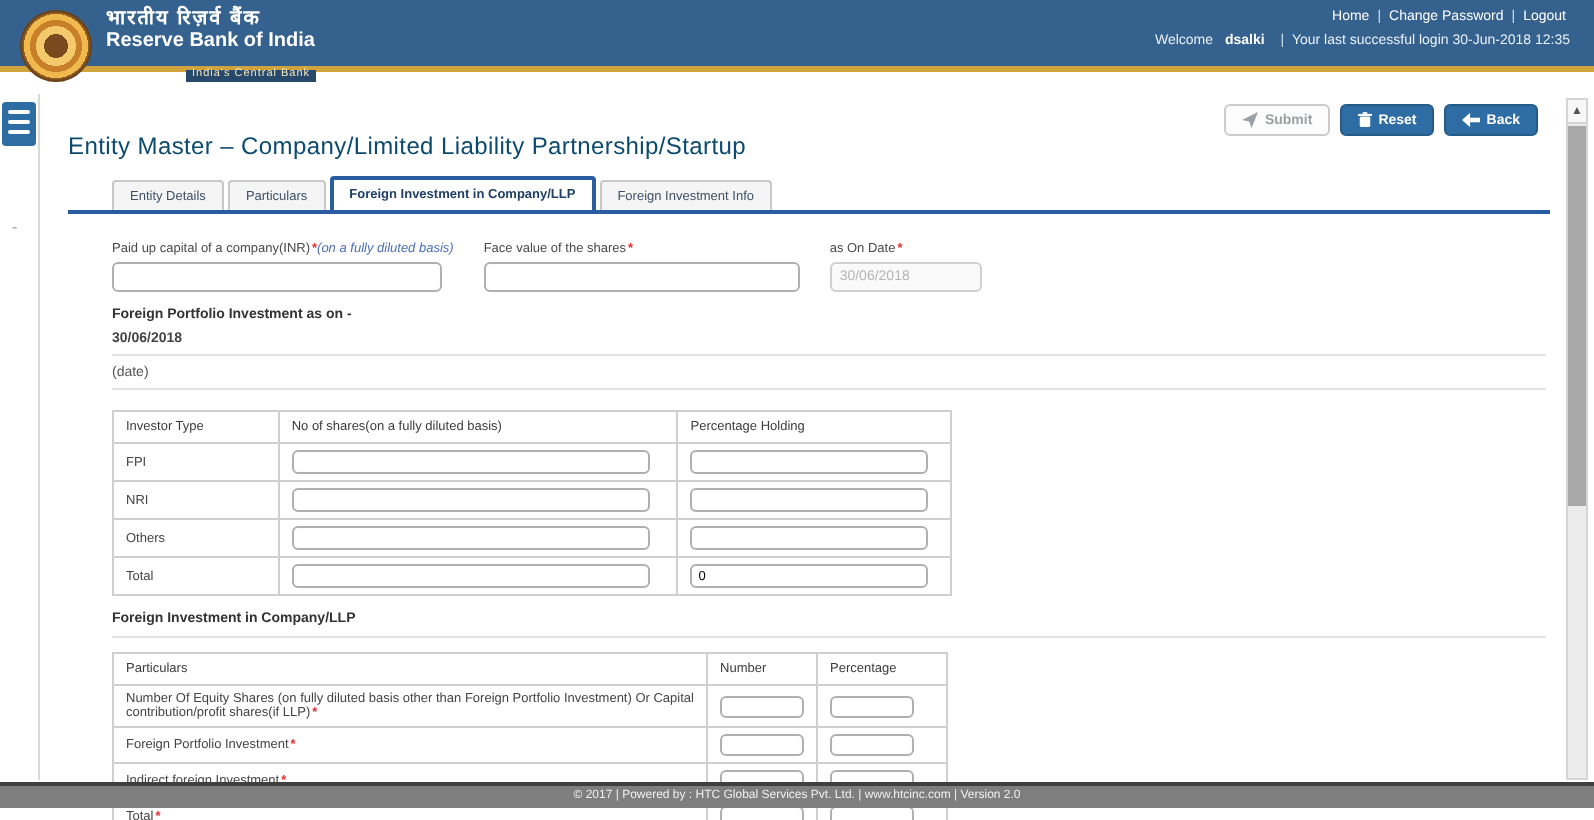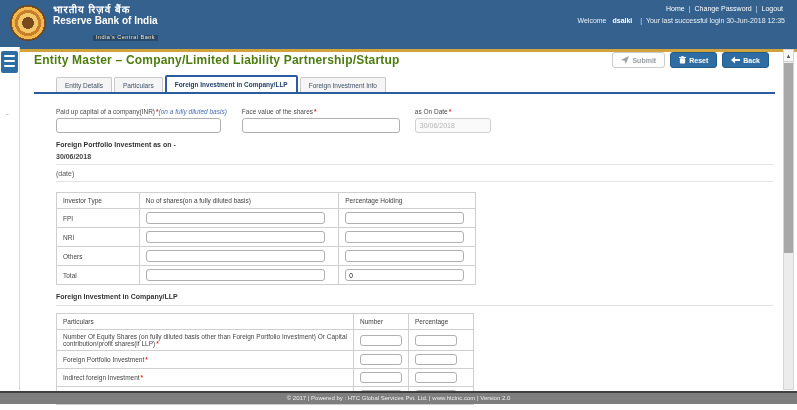--- a/index.html
+++ b/index.html
@@ -1,21 +1,21 @@
 <!DOCTYPE html>
 <html><head>
 <meta charset="utf-8">
 <style>
   * { margin:0; padding:0; box-sizing:border-box; }
   html,body { width:797px; height:410px; overflow:hidden; background:#fff;
     font-family:"Liberation Sans", sans-serif; }
   .app { position:relative; width:797px; height:410px; background:#fff; }
 
   
-  .topbar { position:relative; height:52px; background:#34618e;
+  .topbar { position:relative; height:36px; background:#34618e;
     border-bottom:3px solid #d1a33c; color:#fff; }
   .logo-wrap { position:absolute; left:10px; top:3px; display:flex; gap:7px; align-items:center; }
   .seal { width:36px; height:36px; border-radius:50%;
     background:radial-gradient(circle at 50% 50%, #7a4a1f 0 6px, #f3c96b 6px 10px, #c87f2a 10px 13px, #f0b84d 13px 16px, #8a5a23 16px 18px);
     border:1px solid #6b4218; }
   .bank-names { line-height:1.05; padding-top:2px; }
   .bank-hindi { font-size:10px; font-weight:bold; letter-spacing:1px; }
   .bank-eng { font-size:10px; font-weight:bold; }
   .bank-tag { font-size:5.5px; color:#f5e6bf; text-align:right; letter-spacing:.5px;
     background:#27496b; display:inline-block; padding:0 3px; margin-left:40px; }
@@ -28,21 +28,21 @@
 
   
   .main { position:absolute; top:47px; left:0; right:0; bottom:20px; display:flex; }
   .sidebar { width:20px; border-right:1px solid #d8d8d8; position:relative; background:#fff; }
   .hamburger { position:absolute; left:1px; top:4px; width:17px; height:22px;
     background:#2e6da4; border-radius:2px; padding:4px 3px; cursor:pointer; }
   .hamburger span { display:block; height:2px; background:#fff; margin-bottom:3px; border-radius:1px; }
   .sidebar-dash { position:absolute; left:6px; top:62px; color:#9a9a9a; font-size:8px; }
 
   .content { flex:1; position:relative; padding:6px 22px 0 14px; }
-  .page-title { font-size:12px; font-weight:bold; color:#4d7c0f; letter-spacing:.2px; }
+  .page-title { font-size:12px; font-weight:normal; color:#0c4a6e; letter-spacing:.2px;margin-top:13px; }
 
   .toolbar { position:absolute; top:5px; right:28px; display:flex; gap:5px; }
   .btn { display:inline-flex; align-items:center; gap:3px; font-size:7px; font-weight:bold;
     padding:3px 8px; border-radius:3px; cursor:pointer; border:1px solid transparent; }
   .btn-disabled { background:#fdfdfd; border-color:#ccc; color:#9aa0a6; cursor:default; }
   .btn-blue { background:#2e6da4; border-color:#265a87; color:#fff; }
   .btn svg { display:block; }
 
   .tabstrip { margin-top:8px; border-bottom:2px solid #2a5d9f; padding-left:22px; display:flex; align-items:flex-end; }
   .tab { font-size:6.5px; color:#3d5066; background:#f5f5f5; border:1px solid #c8c8c8;

